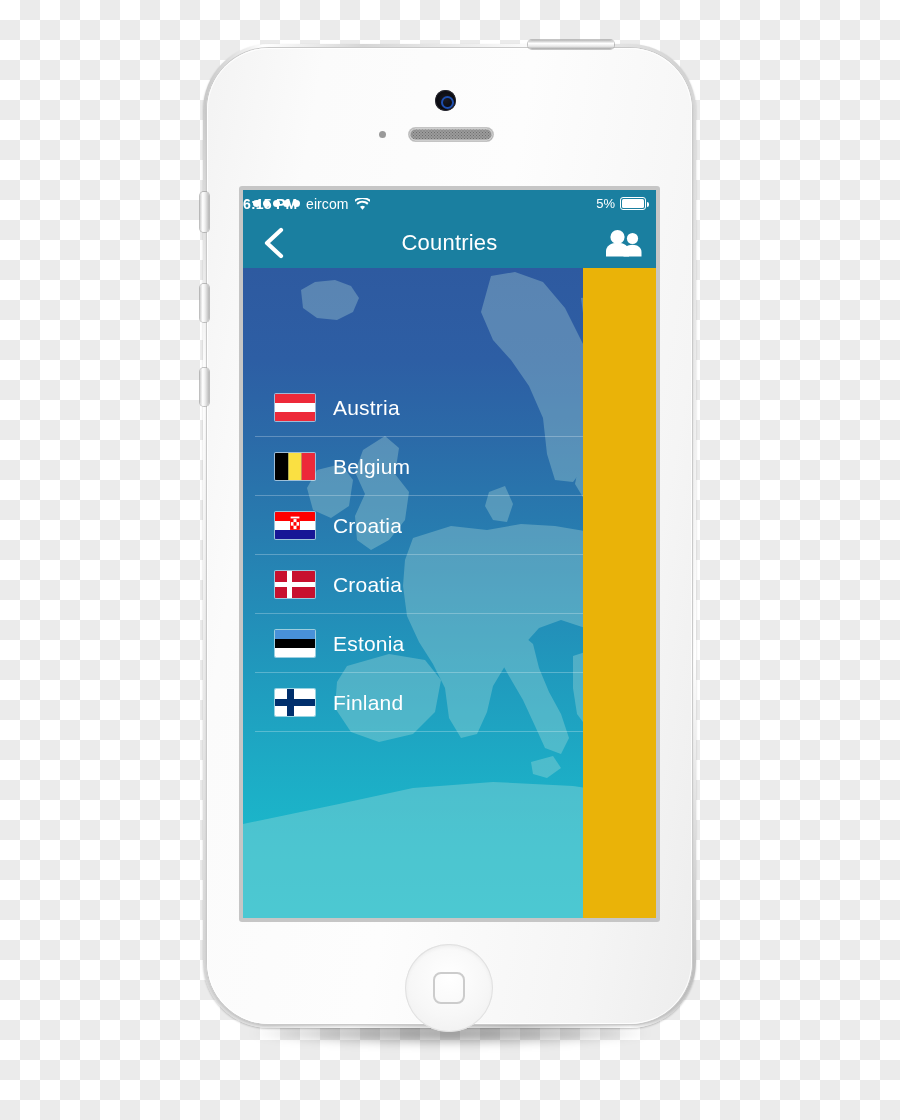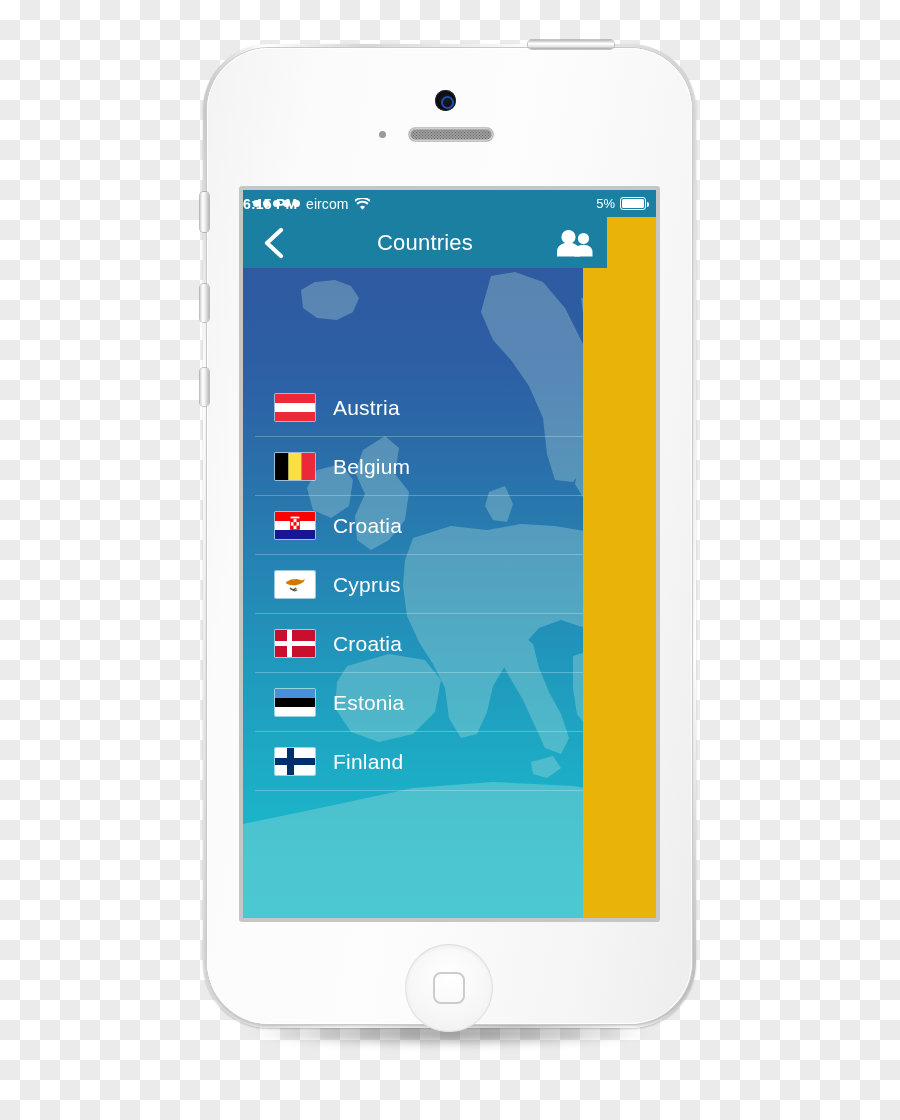--- a/index.html
+++ b/index.html
@@ -223,21 +223,21 @@
     left: 1px; top: 1px; bottom: 1px;
     width: calc(100% - 2px);
     background: #ffffff;
     border-radius: 1.5px;
   }
 
   
   #nav-bar {
     position: absolute;
     left: 0; top: 27px;
-    width: 364px; height: 51px;
+    width: 413px; height: 51px;
     background: #1a7fa0;
   }
   #back-button {
     position: absolute;
     left: 14px; top: 8px;
     width: 36px; height: 36px;
     cursor: pointer;
   }
   #nav-title {
     position: absolute;
@@ -501,36 +501,20 @@
             </svg>
           </span>
           <span class="country-name">Croatia</span>
           <span class="chevron-right">
             <svg viewBox="0 0 16 24">
                 <path d="M3 3 L12 12 L3 21" fill="none" stroke="#ffffff" stroke-width="3.4" stroke-linecap="round" stroke-linejoin="round"></path>
               </svg>
           </span>
         </div>
 
-        <div class="country-row">
-          <span class="flag">
-            <svg viewBox="0 0 40 27">
-              <rect width="40" height="27" fill="#ffffff"></rect>
-              <path d="M11 11 L16 8.5 L22 8 L27 9.5 L30 8 L28.5 11 L25 13 L20 14.5 L15 14 L11.5 12.8 Z" fill="#d57800"></path>
-              <path d="M15 17 q3 3.4 6.2 0" fill="none" stroke="#4e5b31" stroke-width="1.3"></path>
-              <path d="M17.2 18.6 q2.6 2.4 5 0" fill="none" stroke="#4e5b31" stroke-width="1.1"></path>
-            </svg>
-          </span>
-          <span class="country-name">Cyprus</span>
-          <span class="chevron-right">
-            <svg viewBox="0 0 16 24">
-                <path d="M3 3 L12 12 L3 21" fill="none" stroke="#ffffff" stroke-width="3.4" stroke-linecap="round" stroke-linejoin="round"></path>
-              </svg>
-          </span>
-        </div>
 
 
         <div class="country-row">
           <span class="flag">
             <svg viewBox="0 0 40 27">
               <rect width="40" height="27" fill="#c8102e"></rect>
               <rect x="12" y="0" width="5" height="27" fill="#ffffff"></rect>
               <rect x="0" y="11" width="40" height="5" fill="#ffffff"></rect>
             </svg>
           </span>

